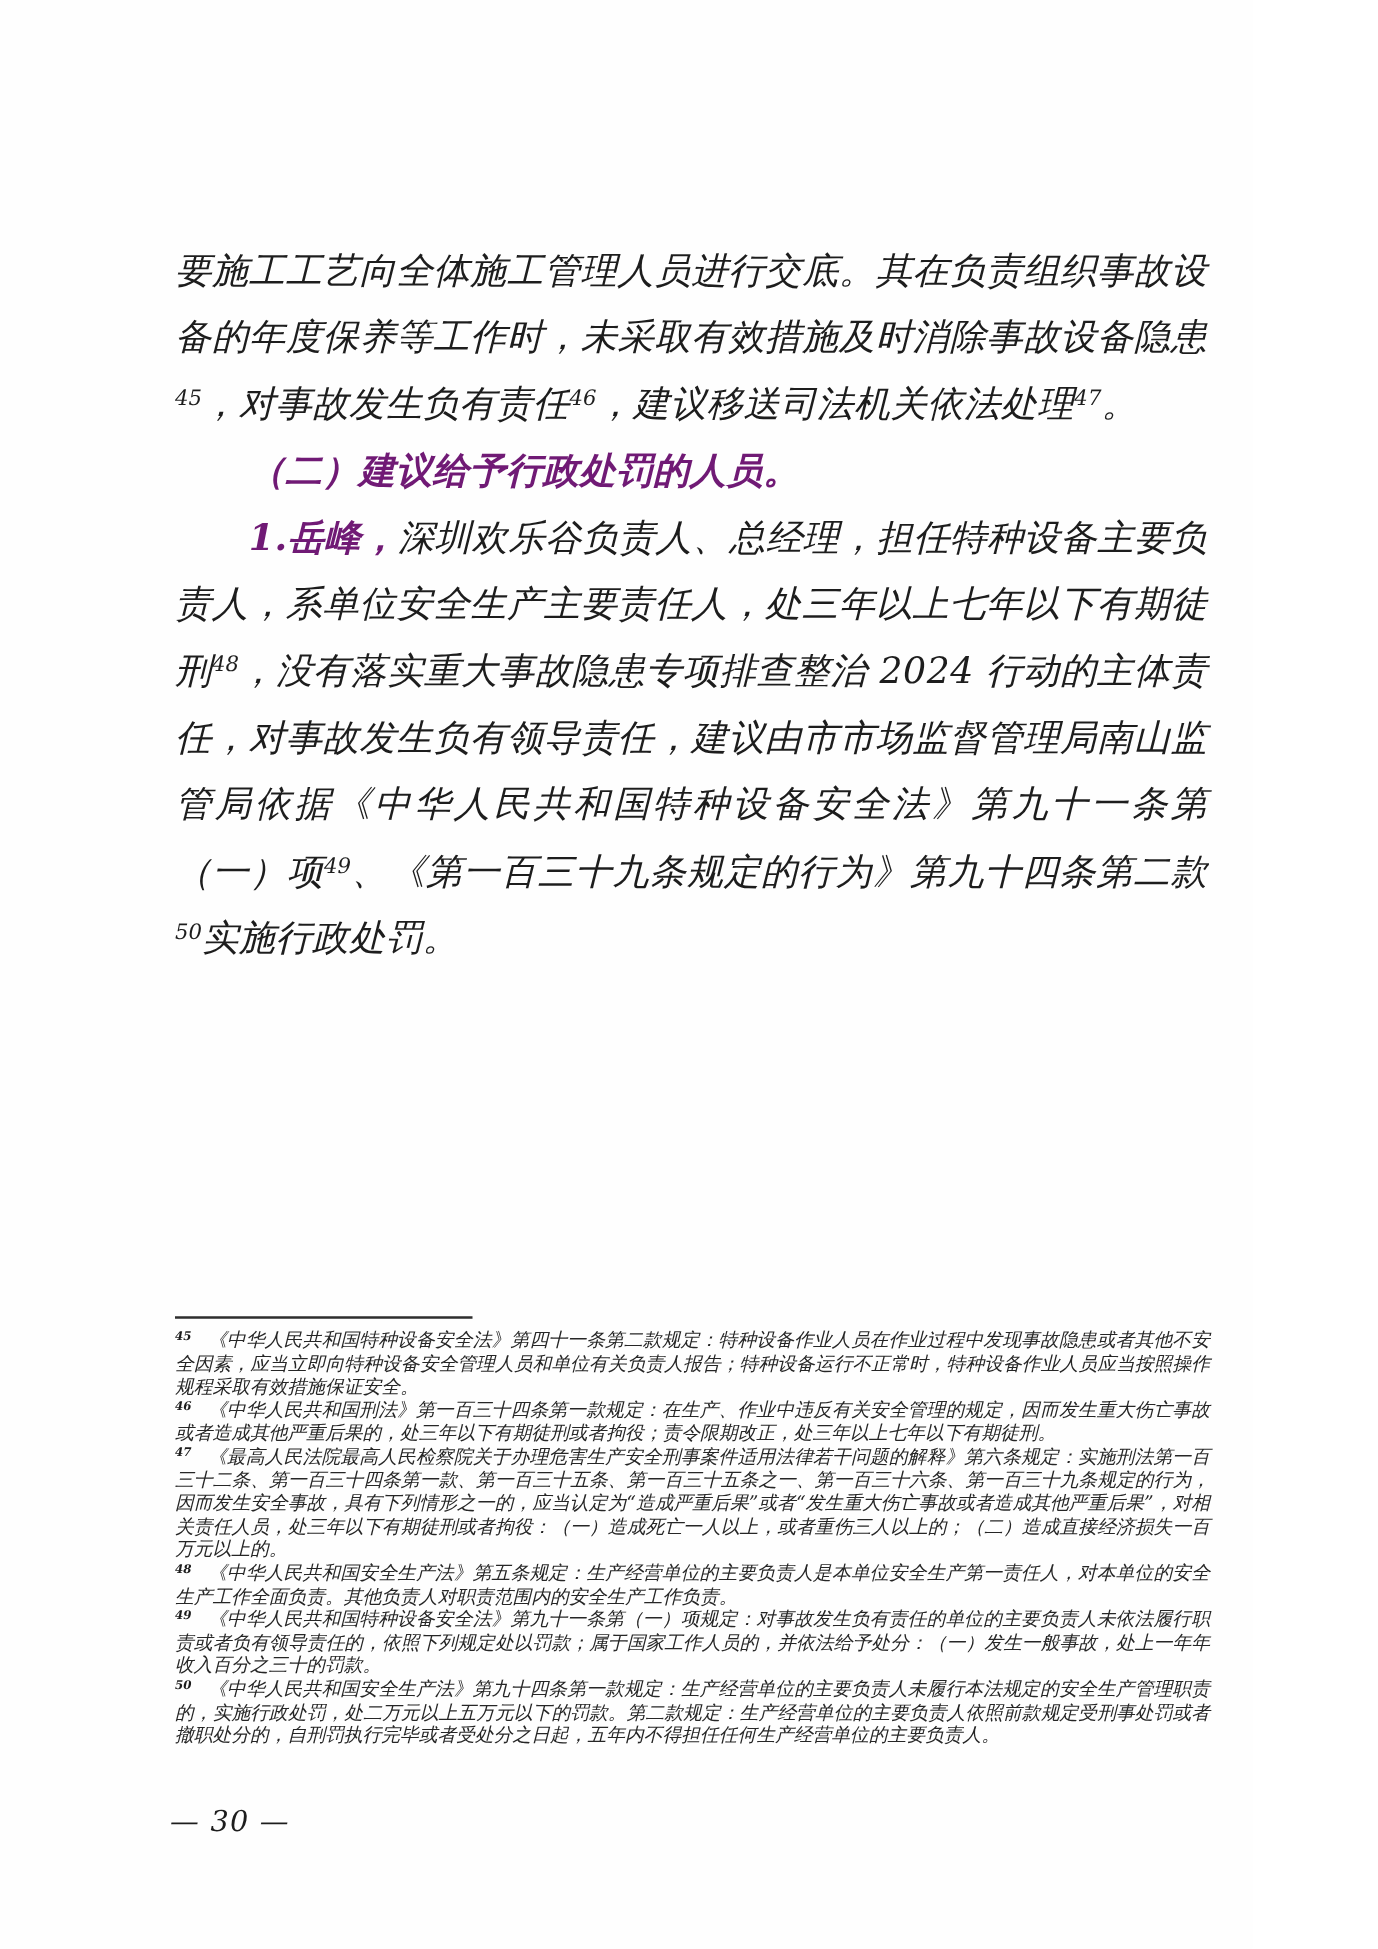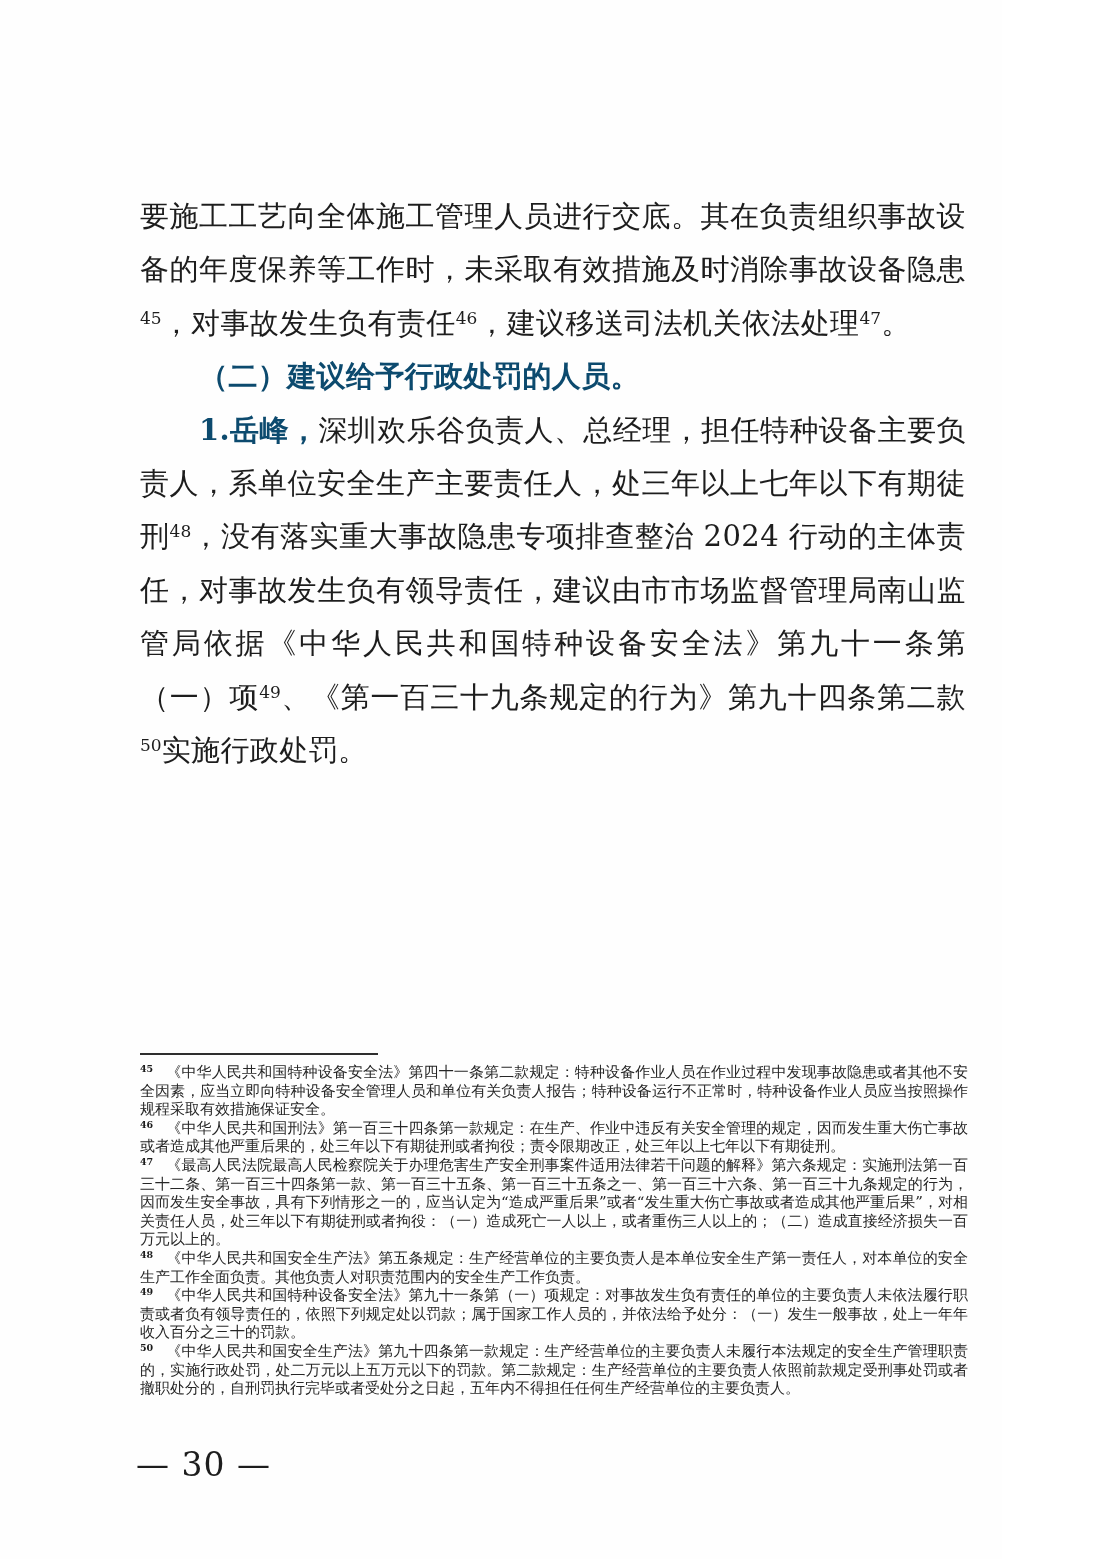--- a/index.html
+++ b/index.html
@@ -7,35 +7,36 @@
   body {
     width: 1102px; height: 1559px;
     font-family: "DejaVu Serif", "Liberation Serif", serif;
     overflow: hidden;
   }
   .page {
     position: relative;
     width: 1002px; height: 1559px;
     background: #fefefe;
     color: #1c1c1c;
+    font-style: italic;
   }
   
   .main {
     position: absolute;
     left: 140px; top: 190px;
     width: 826px;
     font-size: 29px;
     line-height: 53.4px;
     text-align: justify;
     letter-spacing: 0.4px;
     color: #1d1d1d;
   }
   .para { margin: 0; }
   .para.indent { text-indent: 59px; }
-  .para .bold { font-weight: bold; color: #0c4a6e; }
+  .para .bold { font-weight: bold; color: #701a75; }
   .para sup.ref {
     font-size: 17px;
     line-height: 0;
     vertical-align: 9px;
     letter-spacing: 0;
   }
   
   .fn-sep {
     position: absolute;
     left: 140px; top: 1053px;
@@ -58,21 +59,21 @@
     font-weight: bold;
     line-height: 0;
     vertical-align: 5px;
     margin-right: 13px;
     color: #1b1b1b;
   }
   
   .page-number {
     position: absolute;
     left: 136px; top: 1445px;
-    font-size: 33px;
+    font-size: 23px;
     letter-spacing: 1px;
     color: #1d1d1d;
   }
 </style>
 </head>
 <body>
 
 <div class="page">
   <div class="main">
       <p class="para"><span>要施工工艺向全体施工管理人员进行交底。其在负责组织事故设备的年度保养等工作时，未采取有效措施及时消除事故设备隐患</span><sup class="ref">45</sup><span>，对事故发生负有责任</span><sup class="ref">46</sup><span>，建议移送司法机关依法处理</span><sup class="ref">47</sup><span>。</span></p>

